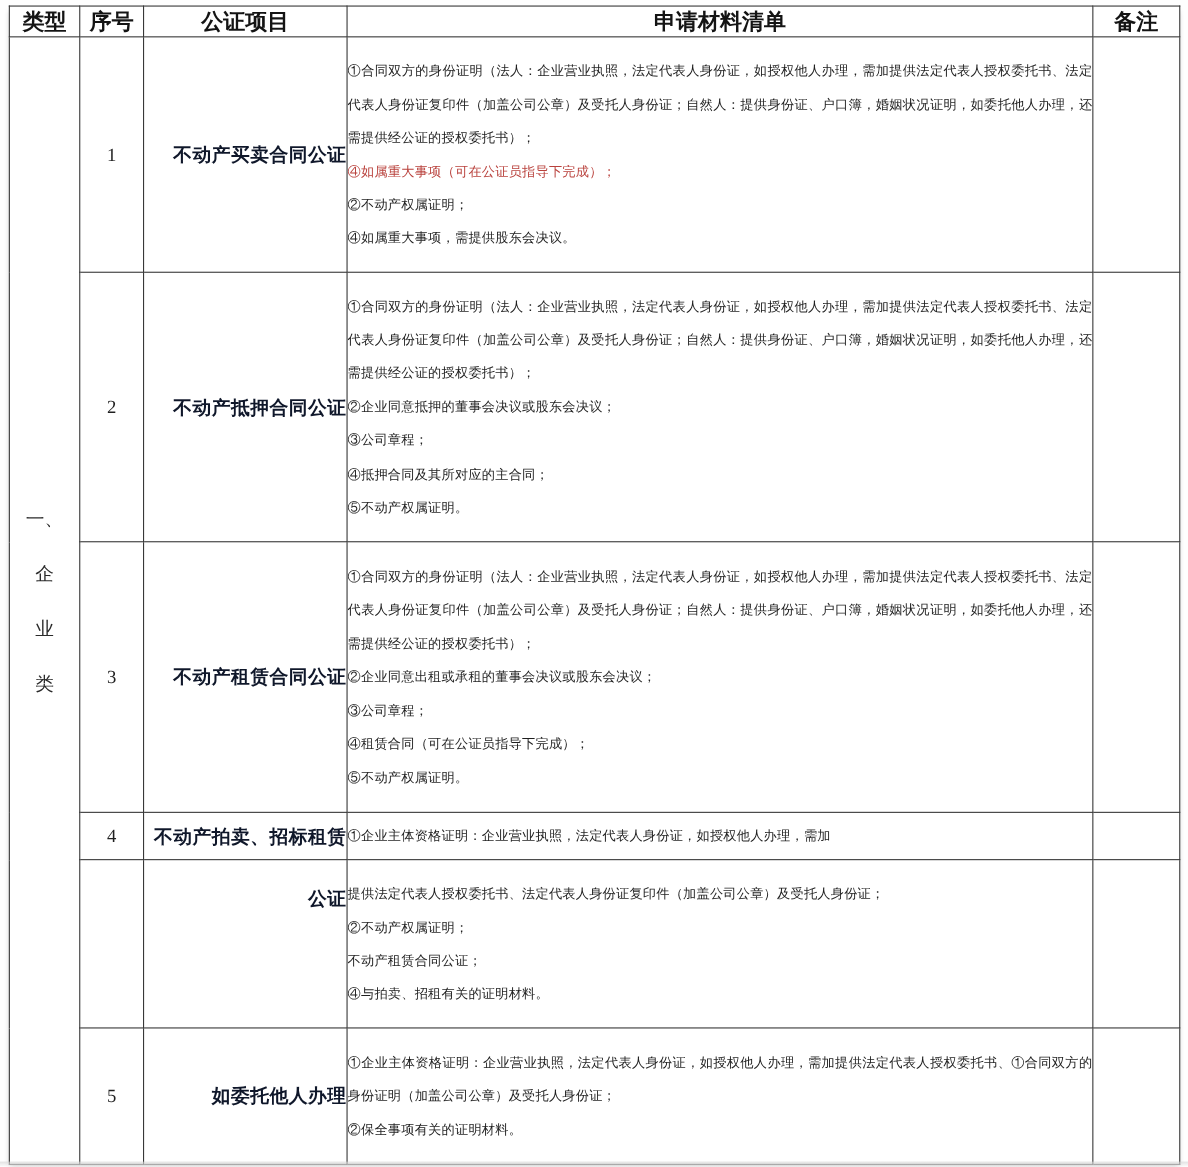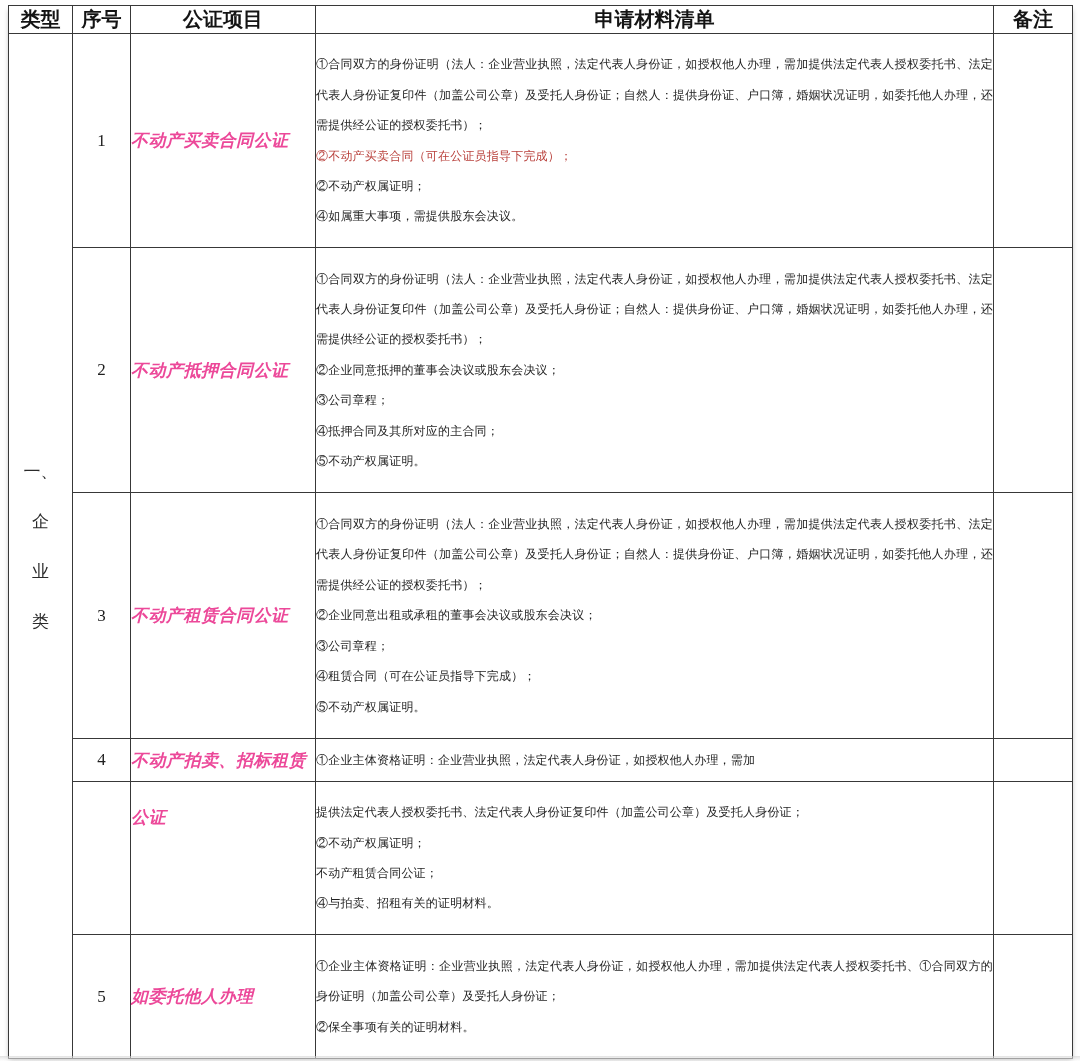--- a/index.html
+++ b/index.html
@@ -51,29 +51,28 @@
   tr.r5 { height: 153px; }
   tr.r6 { height: 124px; }
 
   td.cell-no {
     text-align: center;
     vertical-align: middle;
     font-size: 17px;
     font-family: "Liberation Serif", serif;
   }
   td.cell-item {
-    text-align: left;
+    text-align: right;
     vertical-align: middle;
     font-family: "Liberation Sans", sans-serif;
     font-weight: bold;
     font-size: 17px;
-    color: #ec4899;
+    color: #0f172a;
     padding: 0 2px;
     letter-spacing: 0.5px;
-    font-style: italic;
   }
   td.cell-item.top { vertical-align: top; padding-top: 24px; }
   td.cell-mat {
     vertical-align: middle;
     padding: 2px 8px 2px 9px;
   }
   td.cell-mat p {
     margin: 0;
     font-size: 12px;
     line-height: 30.4px;
@@ -130,21 +129,21 @@
             <span>一、</span>
             <span>企</span>
             <span>业</span>
             <span>类</span>
           </div>
         </td>
         <td class="cell-no">1</td>
         <td class="cell-item">不动产买卖合同公证</td>
         <td class="cell-mat">
           <p>①合同双方的身份证明（法人：企业营业执照，法定代表人身份证，如授权他人办理，需加提供法定代表人授权委托书、法定代表人身份证复印件（加盖公司公章）及受托人身份证；自然人：提供身份证、户口簿，婚姻状况证明，如委托他人办理，还需提供经公证的授权委托书）；</p>
-          <p class="red" style="color: rgb(185, 65, 60);">②不动产买卖合同（可在公证员指导下完成）；</p>
+          <p class="red" style="color: rgb(185, 65, 60);">④如属重大事项（可在公证员指导下完成）；</p>
           <p>②不动产权属证明；</p>
           <p>④如属重大事项，需提供股东会决议。</p>
         </td>
         <td class="cell-remark"></td>
       </tr>
 
       <tr class="r2">
         <td class="cell-no">2</td>
         <td class="cell-item">不动产抵押合同公证</td>
         <td class="cell-mat">

